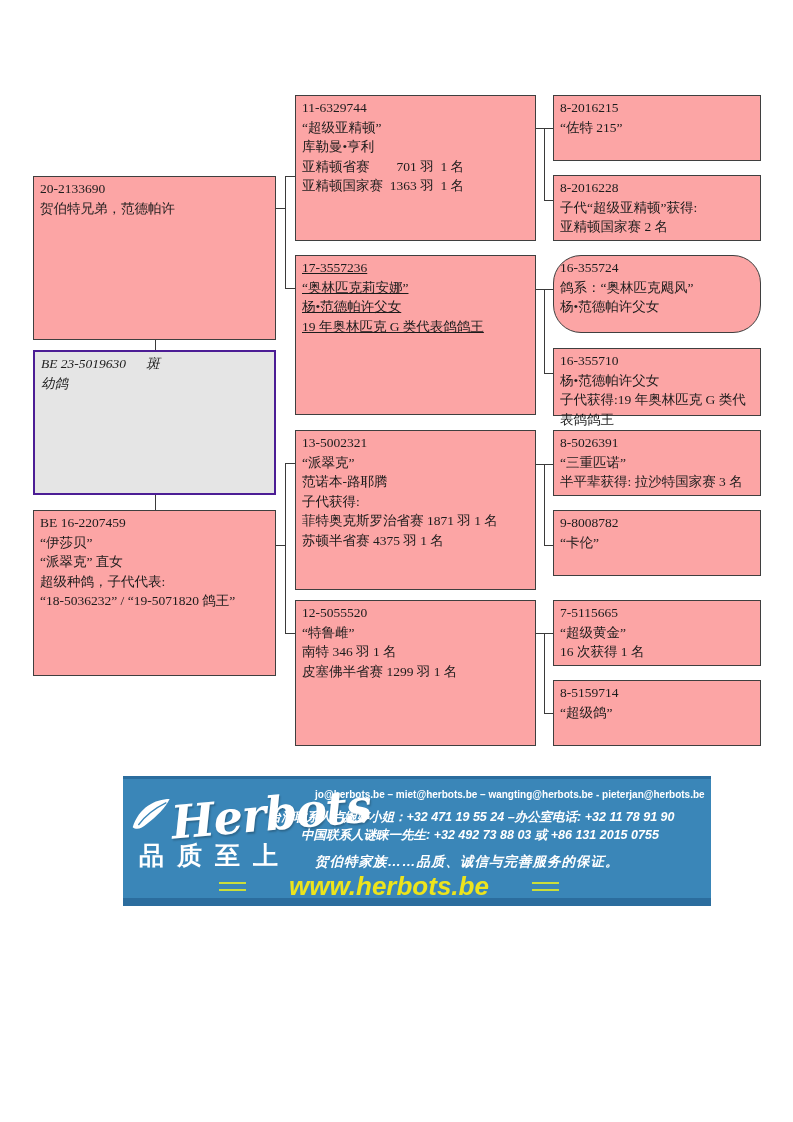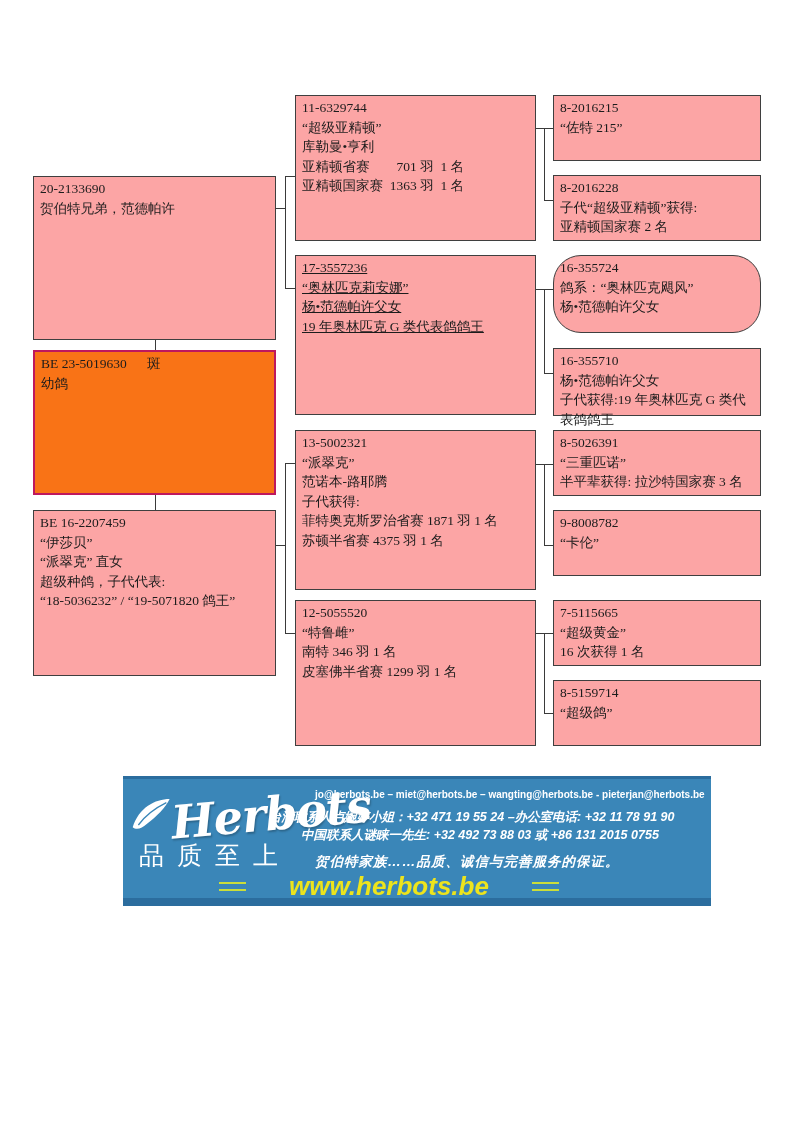--- a/index.html
+++ b/index.html
@@ -1,36 +1,36 @@
 <!DOCTYPE html>
 <html style="--banner-bg: #3a86b8; --banner-border: #2b6d9e; --website-yellow: #ede41c; --line-green: #cadd3a;"><head>
 <meta charset="utf-8">
 <style>
   html,body{margin:0;padding:0;background:#ffffff;}
   .page{position:relative;width:793px;height:1122px;background:#fff;overflow:hidden;
         font-family:"Liberation Serif","DejaVu Serif",serif;color:#1c1c1c;}
   .pbox{position:absolute;border:1px solid #3f3f3f;background:#fca5a5;
         padding:2px 6px;font-size:13.5px;line-height:19.5px;
         white-space:pre-wrap;box-sizing:border-box;}
-  .pbox.subject{border:2px solid #be185d;background:#f97316;}
+  .pbox.subject{border:2px solid #4c1d95;background:#e5e5e5;font-style:italic;}
   .cline{position:absolute;background:#3a3a3a;}
   .cline.h{height:1px;}
   .cline.v{width:1px;}
 
   
   .banner{position:absolute;left:123px;top:776px;width:588px;height:130px;
           background:var(--banner-bg,#3a86b8);box-sizing:border-box;
           border-top:3px solid var(--banner-border,#2b6d9e);
           border-bottom:8px solid var(--banner-border,#2b6d9e);
           font-family:"Liberation Sans","DejaVu Sans",sans-serif;overflow:hidden;}
   .logo{position:absolute;left:48px;top:8px;color:#fff;font-family:"DejaVu Serif",serif;
         font-style:italic;font-weight:bold;font-size:46px;transform:rotate(-5deg);
         letter-spacing:-1px;text-shadow:1px 2px 2px rgba(0,0,0,.25);}
   .feather{position:absolute;left:6px;top:22px;transform:rotate(-12deg);}
-  .tagline{position:absolute;left:16px;top:60px;color:#fff;font-weight:normal;
+  .tagline{position:absolute;left:16px;top:60px;color:#fff;font-weight:bold;
            font-size:25px;letter-spacing:13px;white-space:nowrap;}
   .emails{position:absolute;left:148px;top:10px;color:#fff;font-weight:bold;
           font-size:10px;white-space:nowrap;margin-left:44px;}
   .contact{position:absolute;color:#fff;font-weight:bold;font-style:italic;
            font-size:12.5px;white-space:nowrap;}
   .contact.tw{left:146px;top:30px;}
   .contact.cn{left:178px;top:48px;}
   .slogan{position:absolute;left:192px;top:74px;color:#fff;font-weight:bold;
           font-style:italic;font-size:13.5px;letter-spacing:1px;white-space:nowrap;}
   .www-row{position:absolute;left:96px;top:92px;width:340px;display:flex;

